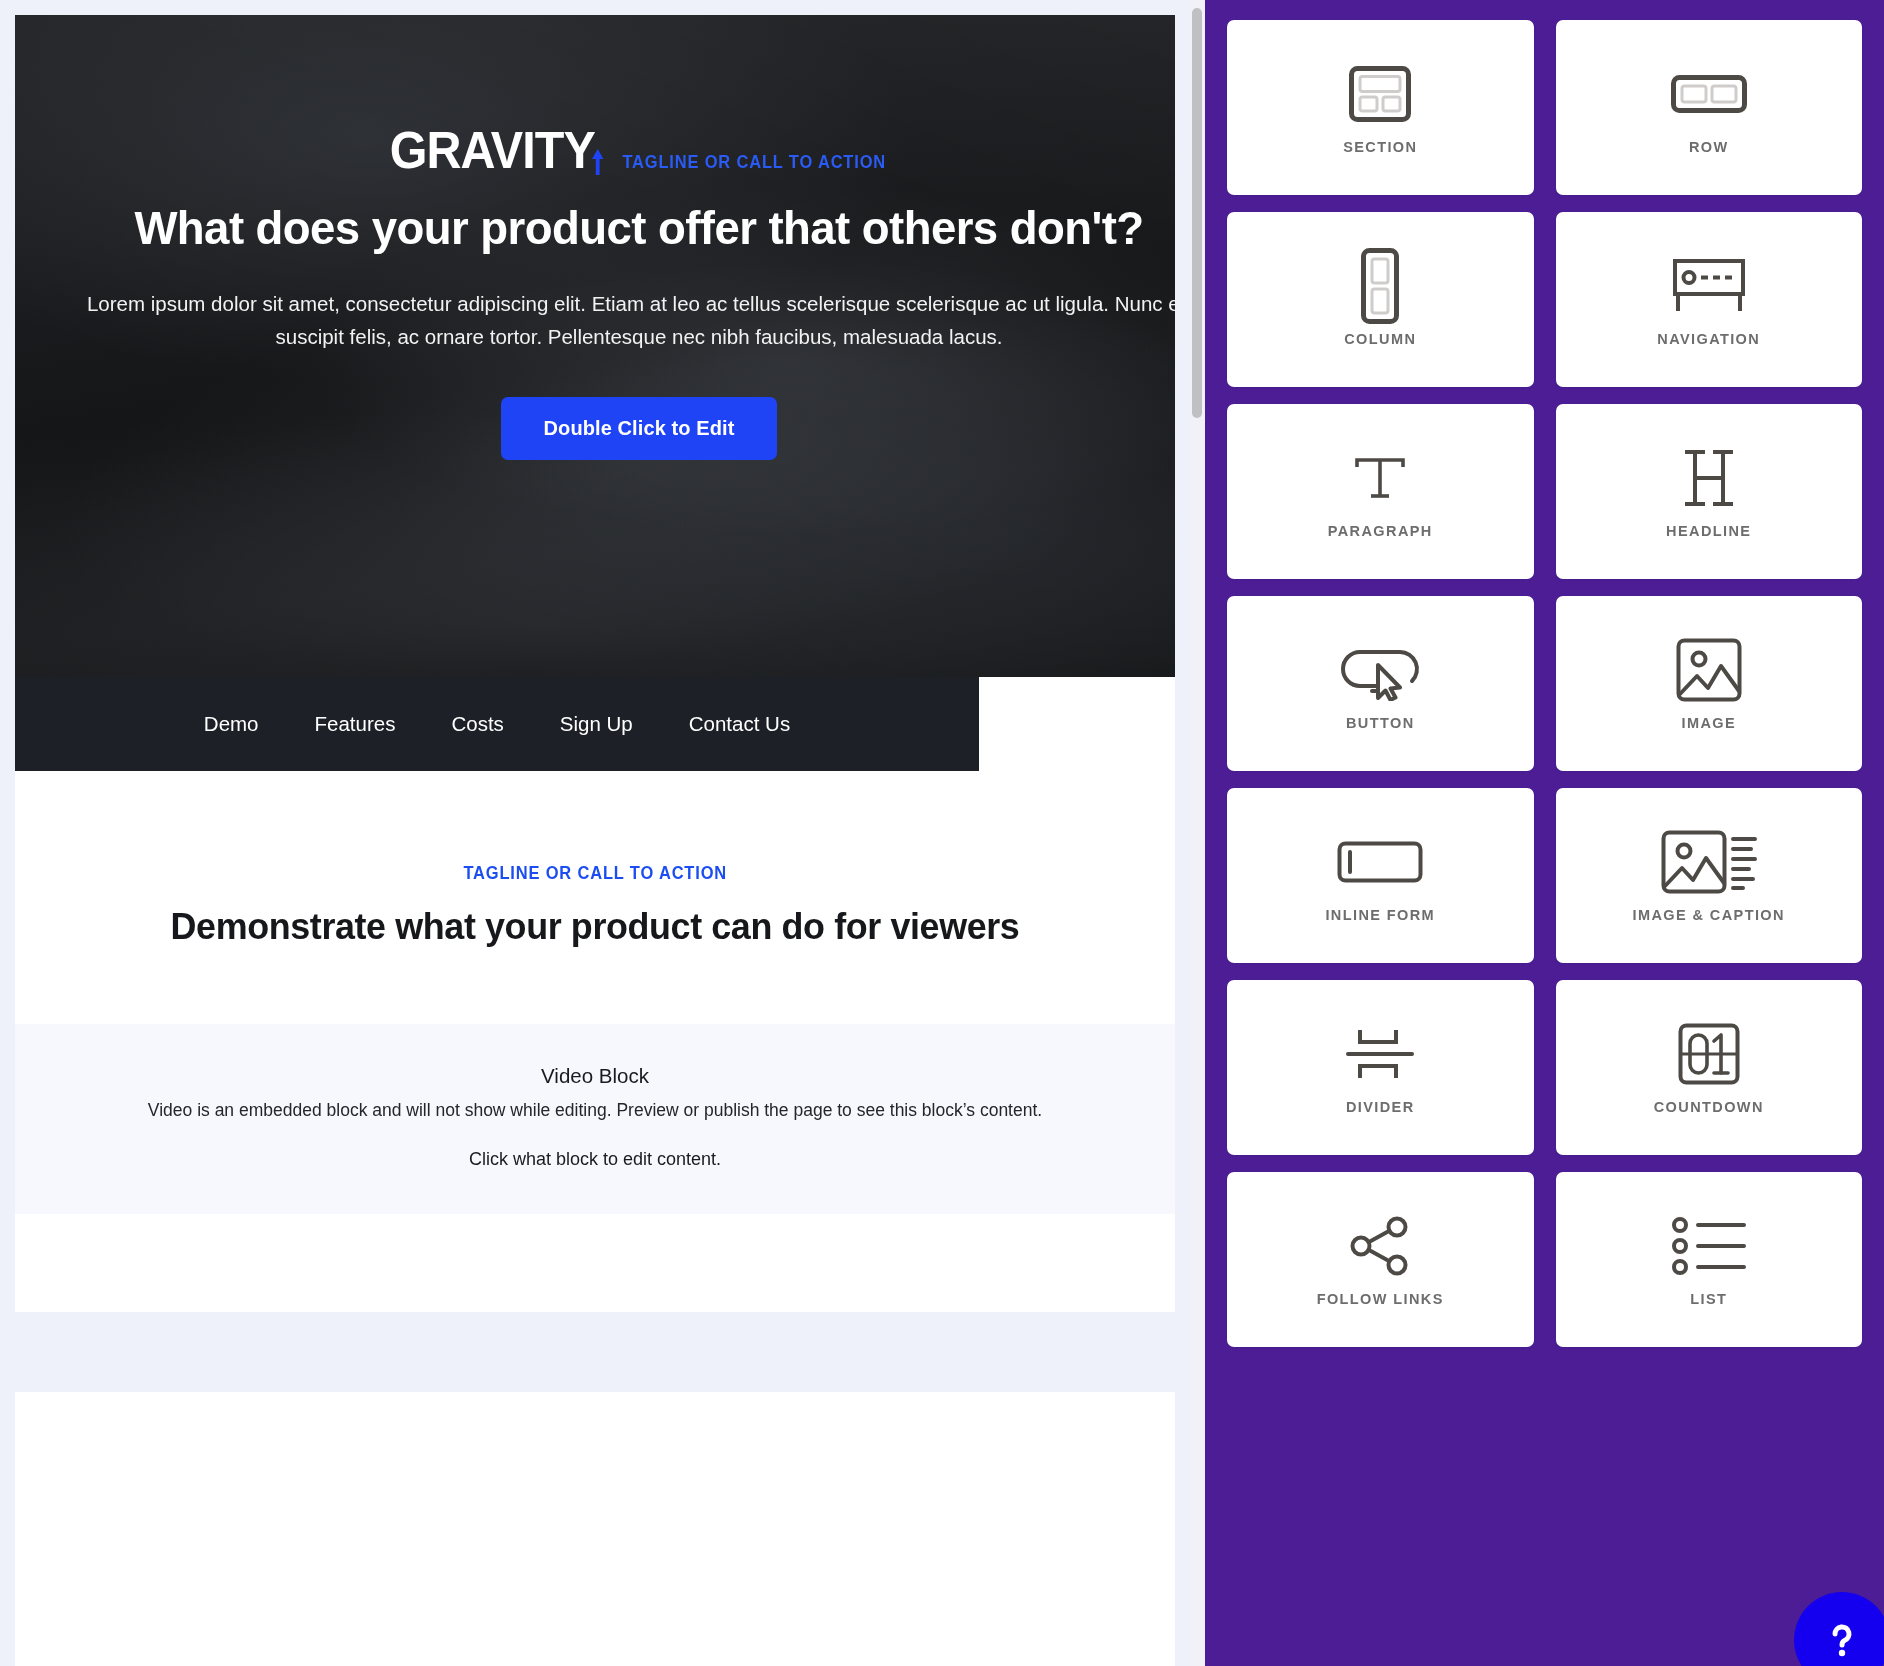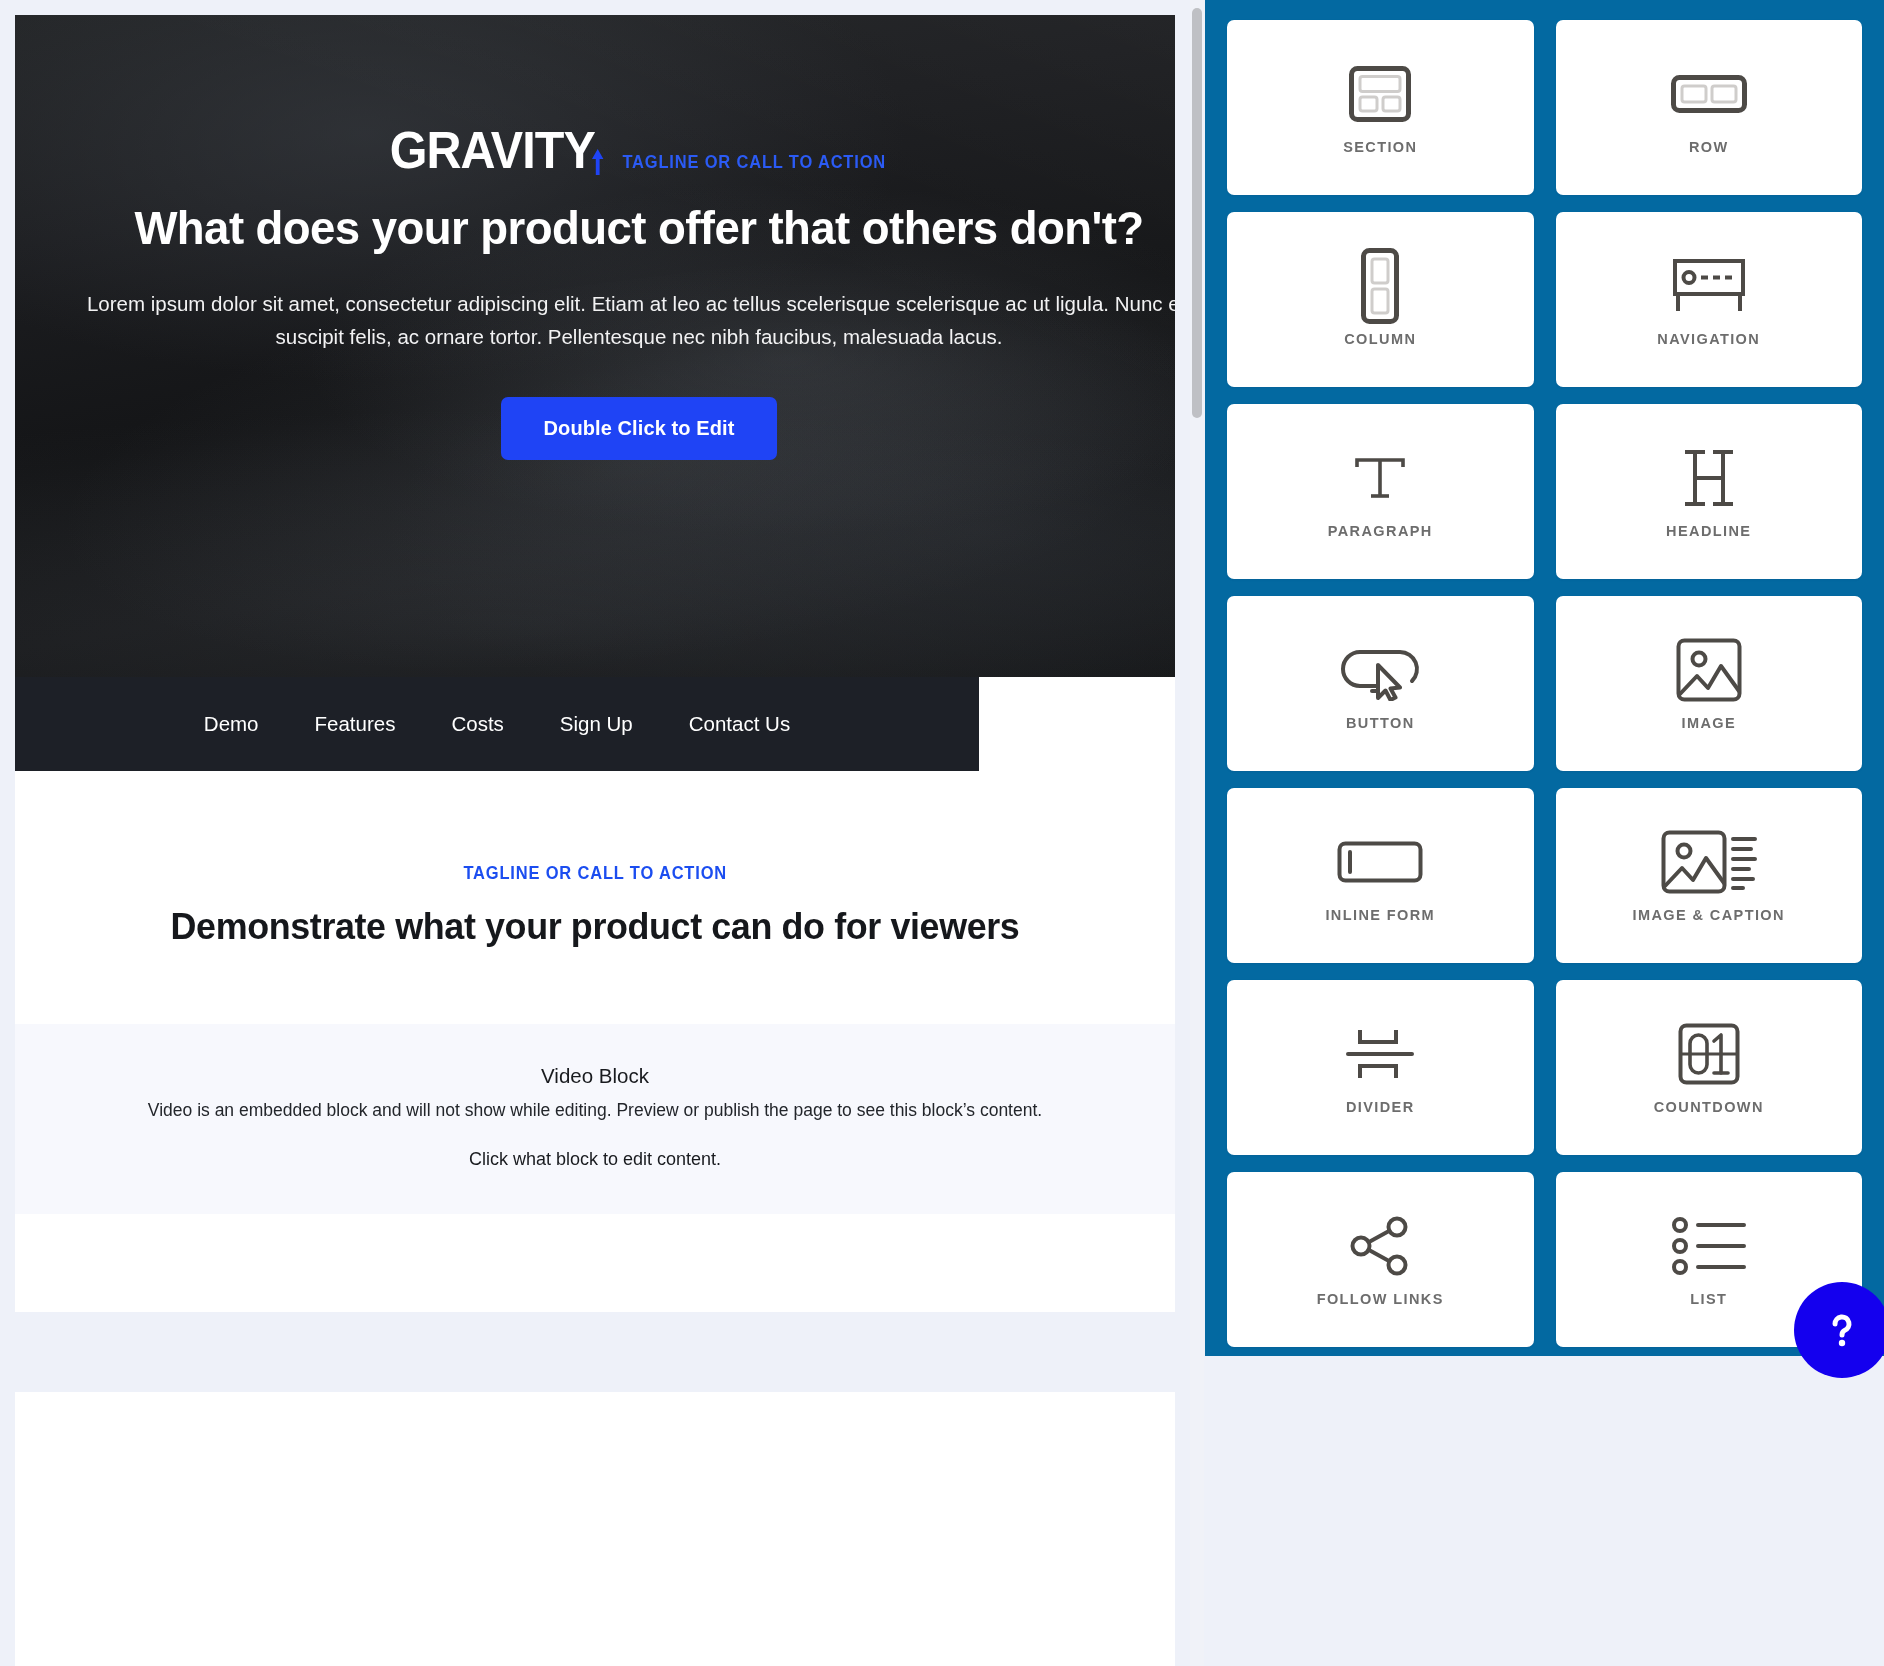--- a/index.html
+++ b/index.html
@@ -212,22 +212,22 @@
     top: 8px; left: 2px;
     width: 10px; height: 410px;
     background: #bfc0c4;
     border-radius: 5px;
   }
 
   
   .panel {
     position: relative;
     width: 679px;
-    height: 1356px;
-    background: #0369a1;
+    height: 1666px;
+    background: #4c1d95;
     padding: 20px 22px 0 22px;
   }
   .blocks-grid {
     display: grid;
     grid-template-columns: repeat(2, 1fr);
     gap: 17px 22px;
   }
   .block-card {
     background: #ffffff;
     border-radius: 7px;

